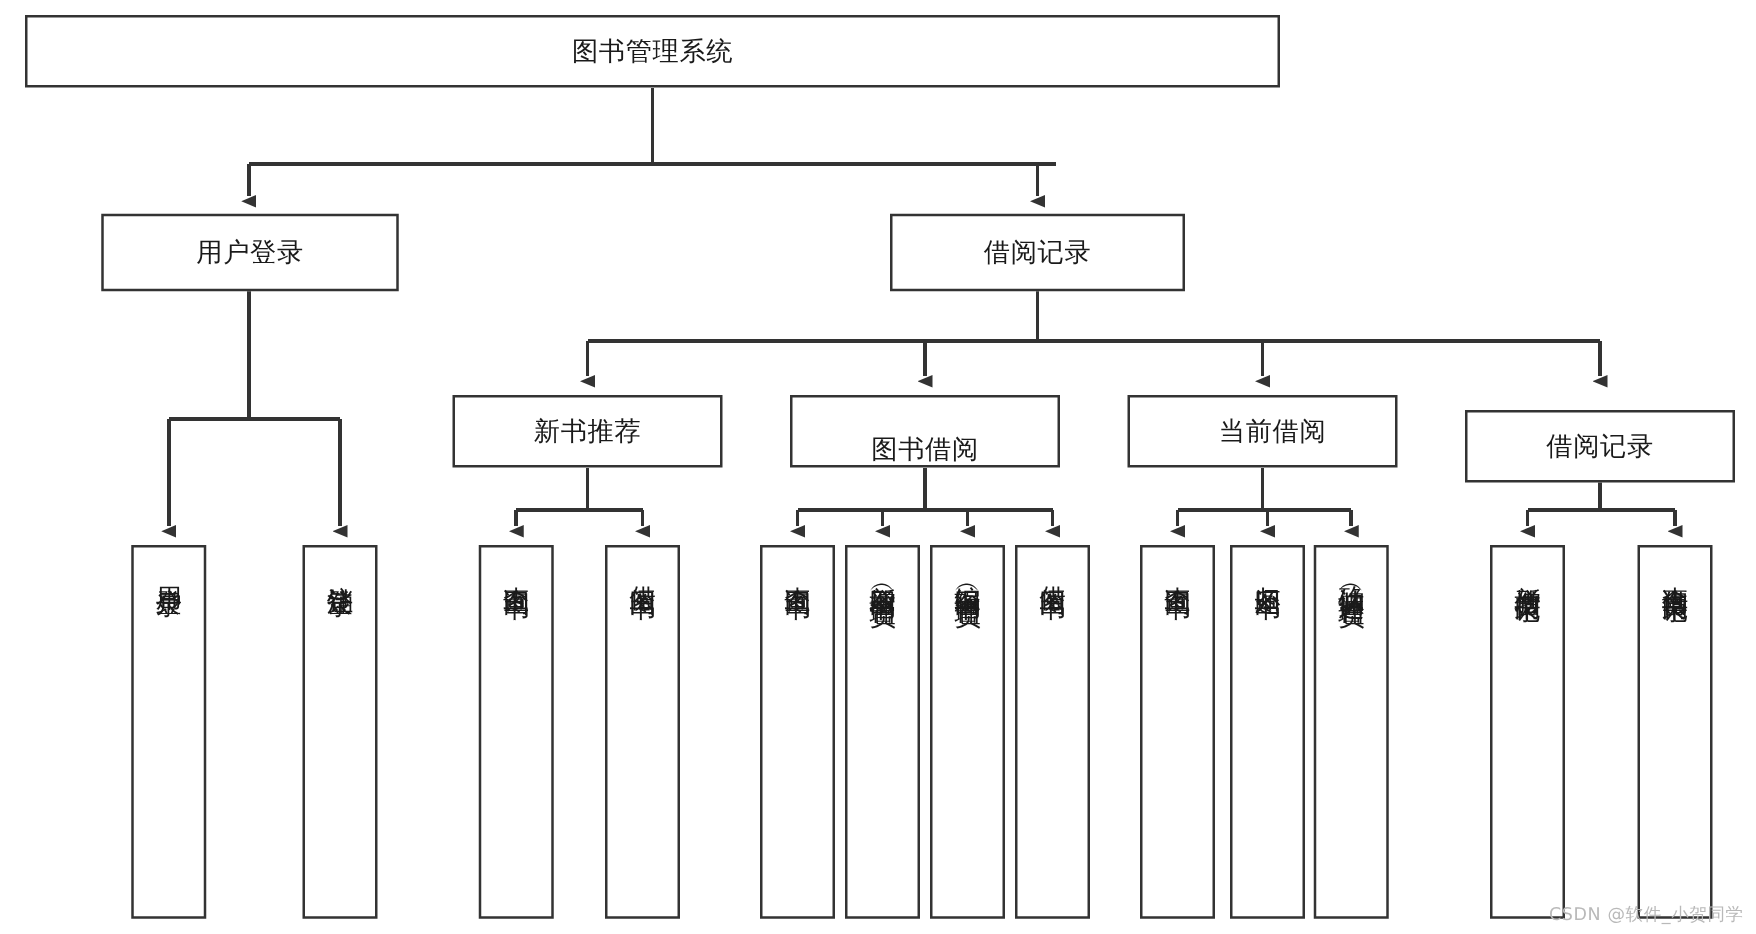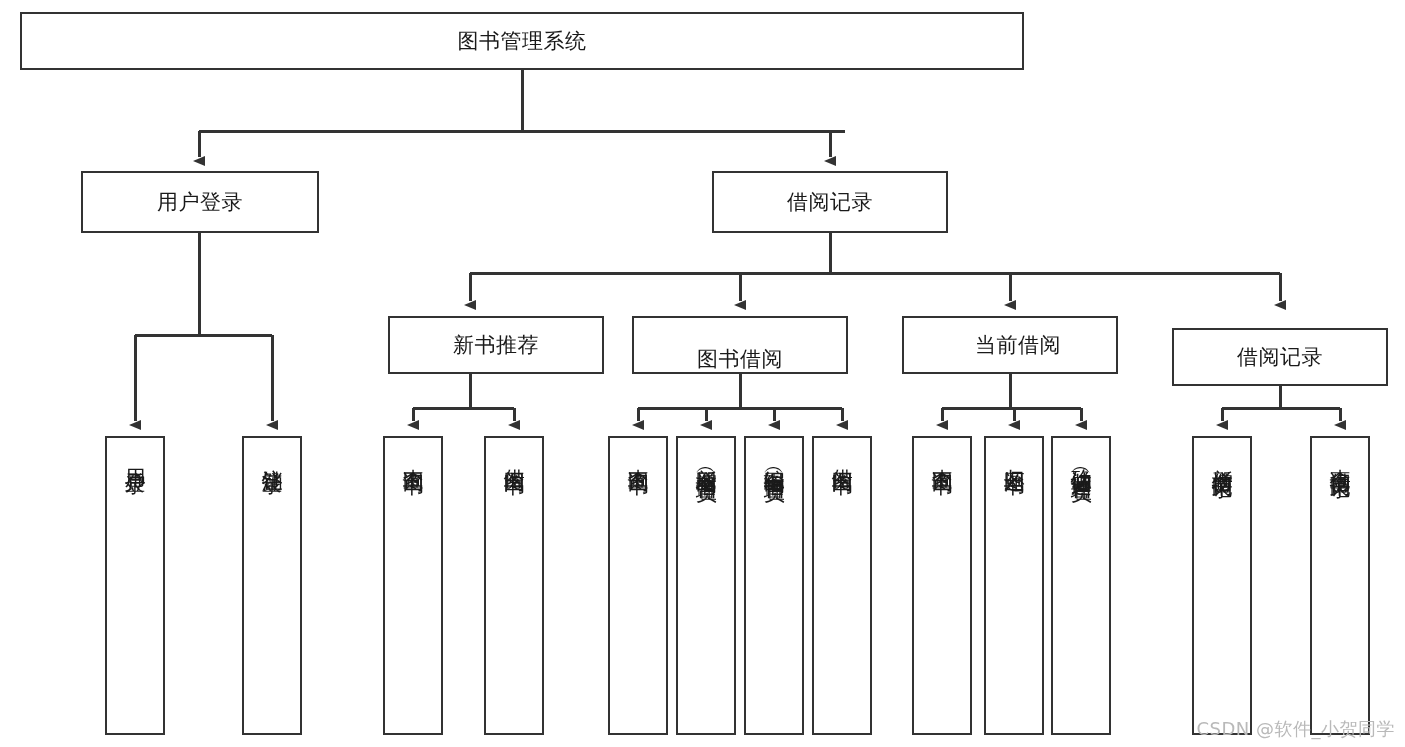--- a/index.html
+++ b/index.html
@@ -51,21 +51,21 @@
     text-orientation: upright;
     white-space: normal;
     letter-spacing: 2px;
     font-size: 21px;
     max-height: 100%;
   }
   #watermark {
     position: absolute;
     right: 10px;
     bottom: 6px;
-    font-size: 18px;
+    font-size: 14px;
     color: #b9b9b9;
     letter-spacing: 0.5px;
     white-space: nowrap;
     pointer-events: none;
   }
 </style>
 </head>
 <body>
 
 <div id="canvas">
@@ -124,21 +124,21 @@
     <span class="node-label">图书管理系统</span>
   </div>
 
   <div class="node" id="node-l1-0" style="left: 81px; top: 171px; width: 238px; height: 62px; border-color: rgb(51, 51, 51); background: rgb(255, 255, 255); color: rgb(26, 26, 26);">
     <span class="node-label">用户登录</span>
   </div>
   <div class="node" id="node-l1-1" style="left: 712px; top: 171px; width: 236px; height: 62px; border-color: rgb(51, 51, 51); background: rgb(255, 255, 255); color: rgb(26, 26, 26);">
     <span class="node-label">借阅记录</span>
   </div>
 
-  <div class="node" id="node-l2-0" style="left: 362px; top: 316px; width: 216px; height: 58px; border-color: rgb(51, 51, 51); background: rgb(255, 255, 255); color: rgb(26, 26, 26); margin-left: 26px;">
+  <div class="node" id="node-l2-0" style="left: 362px; top: 316px; width: 216px; height: 58px; border-color: rgb(51, 51, 51); background: rgb(255, 255, 255); color: rgb(26, 26, 26);">
     <span class="node-label">新书推荐</span>
   </div>
   <div class="node" id="node-l2-1" style="left: 632px; top: 316px; width: 216px; height: 58px; border-color: rgb(51, 51, 51); background: rgb(255, 255, 255); color: rgb(26, 26, 26); align-items: flex-end;">
     <span class="node-label">图书借阅</span>
   </div>
   <div class="node" id="node-l2-2" style="left: 902px; top: 316px; width: 216px; height: 58px; border-color: rgb(51, 51, 51); background: rgb(255, 255, 255); color: rgb(26, 26, 26); padding-left: 16px;">
     <span class="node-label">当前借阅</span>
   </div>
   <div class="node" id="node-l2-3" style="left: 1172px; top: 316px; width: 216px; height: 58px; border-color: rgb(51, 51, 51); background: rgb(255, 255, 255); color: rgb(26, 26, 26); margin-top: 12px;">
     <span class="node-label">借阅记录</span>

